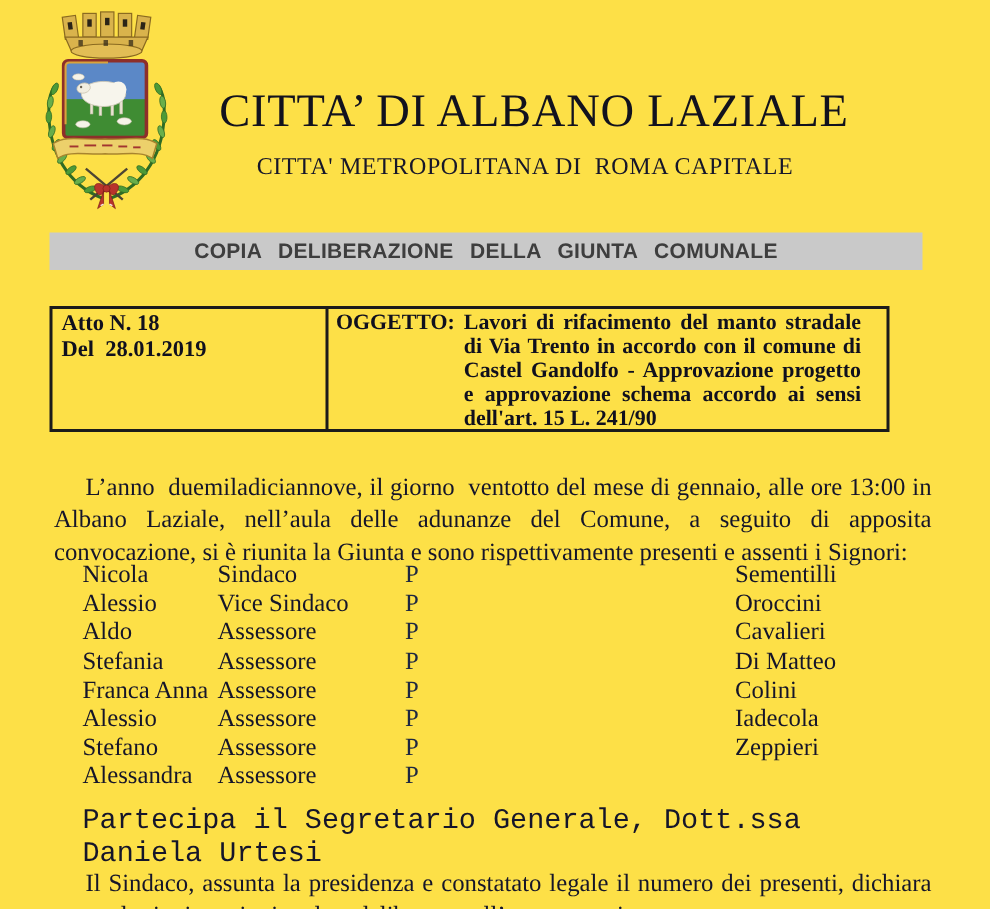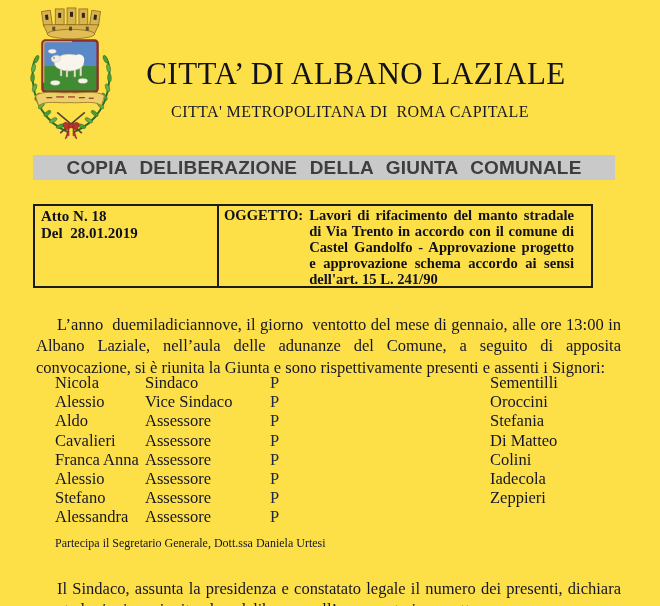--- a/index.html
+++ b/index.html
@@ -21,21 +21,21 @@
   .subtitle{
     position:absolute;left:46px;top:103px;width:608px;
     text-align:center;font-size:16px;letter-spacing:.4px;
     color:#16162a;white-space:nowrap;
   }
   
   .banner{
     position:absolute;left:33px;top:155px;width:582px;height:25px;
     background:#c9c9c9;
     font-family:"Liberation Sans","DejaVu Sans",sans-serif;
-    font-weight:bold;font-size:19px;line-height:25px;
+    font-weight:bold;font-size:14px;line-height:25px;
     text-align:center;color:#3e3e3e;
     word-spacing:7px;letter-spacing:.2px;
     white-space:nowrap;
   }
   
   .act-table{
     position:absolute;left:33px;top:204px;width:560px;height:84px;
     border:2px solid #1b1b1b;display:flex;box-sizing:border-box;
   }
   .act-left{
@@ -52,21 +52,21 @@
   
   .para{
     position:absolute;left:36px;width:585px;
     font-size:16.5px;line-height:21.3px;text-align:justify;
     text-indent:21px;color:#15152a;margin-top:19px;
   }
   .para-intro{top:295px;}
   .para-close{top:559px;}
   .secretary{
     position:absolute;left:55px;top:536px;width:560px;
-    font-size:12px;color:#15152a;
+    font-size:19px;color:#15152a;font-family:Liberation Mono, monospace;
   }
   
   .attendance{
     position:absolute;left:55px;top:373px;width:560px;
     display:grid;grid-template-columns:90px 125px 220px 30px;
     font-size:16.5px;line-height:19.2px;color:#15152a;
   }
   .attendance .cell{white-space:nowrap;}
   .attendance .status{color:#1d2742;}
 </style>
@@ -207,22 +207,22 @@
     <div class="cell">Sementilli</div>
     <div class="cell">Alessio</div>
     <div class="cell">Vice Sindaco</div>
     <div class="cell status">P</div>
 
     <div class="cell">Oroccini</div>
     <div class="cell">Aldo</div>
     <div class="cell">Assessore</div>
     <div class="cell status">P</div>
 
+    <div class="cell">Cavalieri</div>
     <div class="cell">Stefania</div>
-    <div class="cell">Cavalieri</div>
     <div class="cell">Assessore</div>
     <div class="cell status">P</div>
 
     <div class="cell">Di Matteo</div>
     <div class="cell">Franca Anna</div>
     <div class="cell">Assessore</div>
     <div class="cell status">P</div>
 
     <div class="cell">Colini</div>
     <div class="cell">Alessio</div>

